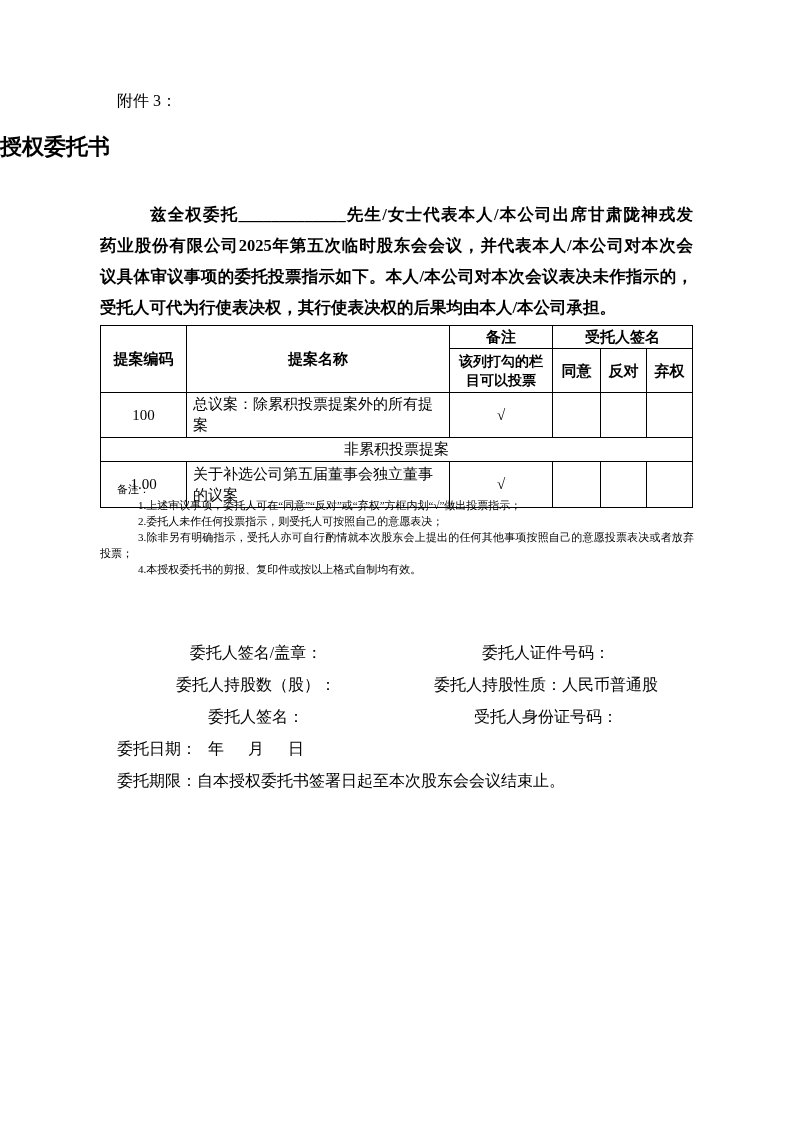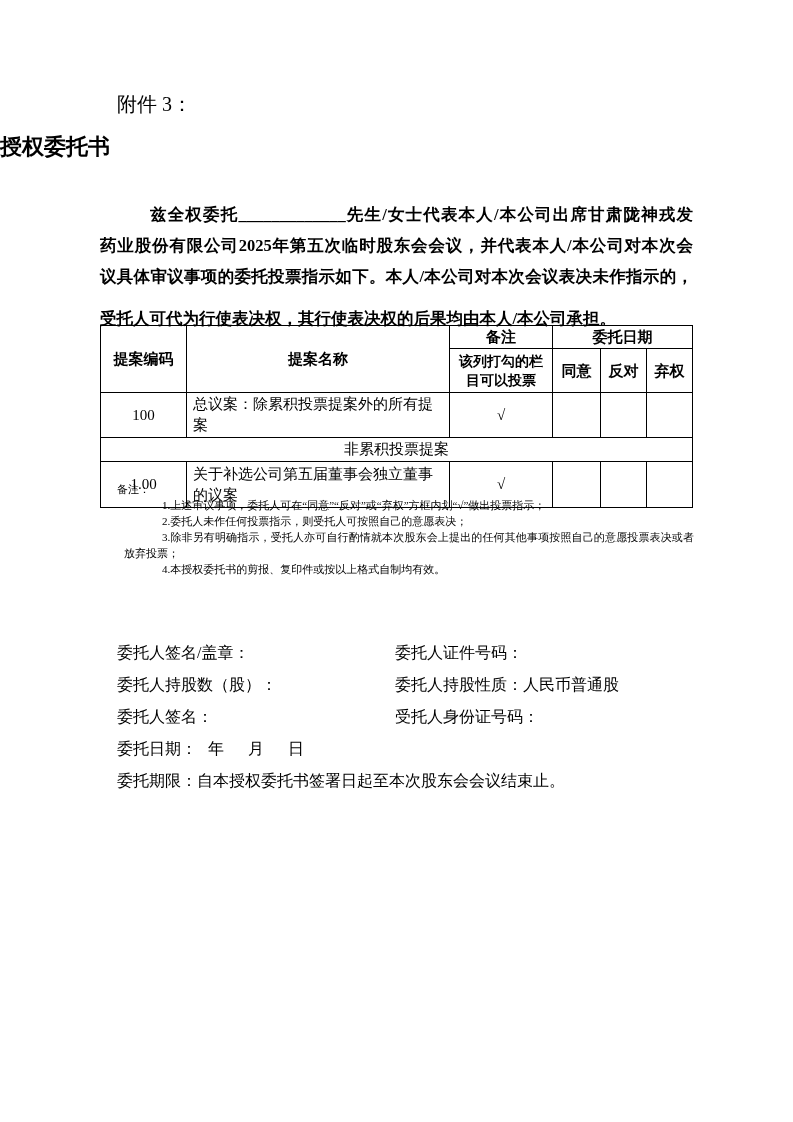--- a/index.html
+++ b/index.html
@@ -6,38 +6,38 @@
   .page {
     position:relative;
     width:793px; height:1122px;
     background:#ffffff;
     color:#000;
     font-family:"Liberation Serif","DejaVu Serif",serif;
     overflow:hidden;
   }
   .attachment {
     position:absolute; left:117px; top:91px;
-    font-size:20px;
+    font-size:16px;
   }
   .doc-title {
     position:absolute; left:0; top:132px; width:100%;
     text-align:left; font-size:22px; font-weight:bold;
   }
   .paragraph {
     position:absolute; left:100px; top:199px; width:593px;
     font-size:16.5px;
     font-weight:bold;
   }
   .pline {
     line-height:31px;
     text-align:justify;
     text-align-last:justify;
   }
   .pline.first { text-indent:50px; }
-  .pline.last  { text-align-last:left;margin-top:11px; }
+  .pline.last  { text-align-last:left; }
 
   table.doc-table {
     position:absolute; left:100px; top:325px;
     width:592px;
     border-collapse:collapse; table-layout:fixed;
   }
   .doc-table th, .doc-table td {
     border:1px solid #000;
     vertical-align:middle;
     overflow:hidden;
@@ -61,25 +61,26 @@
   .doc-table tr.hr2 { height:44px; }
   .doc-table tr.dr1 { height:26px; }
   .doc-table tr.sr  { height:22px; }
   .doc-table tr.dr2 { height:46px; }
 
   .notes {
     position:absolute; left:100px; top:481px; width:594px;
     font-size:11px; line-height:16px;
   }
   .notes .n-title { text-indent:17px; }
-  .notes .n-item  { text-indent:38px; text-align:justify;padding-left:24px; }
+  .notes .n-item  { text-indent:38px; text-align:justify; }
 
   .signature {
     position:absolute; left:117px; top:637px; width:580px;
     font-size:16px;
+    text-align:center;
   }
   .sig-row { display:flex; height:32px; line-height:32px; }
   .sig-left { width:278px; flex:0 0 278px; }
   .sig-right { flex:1; }
   .date-year  { margin-left:11px; }
   .date-month { margin-left:24px; }
   .date-day   { margin-left:24px; }
 </style>
 </head>
 <body>
@@ -104,21 +105,21 @@
         <col style="width:103px">
       <col style="width:48px">
         <col style="width:46px">
         <col style="width:46px">
     </colgroup>
     <tbody>
       <tr class="hr1">
         <th rowspan="2">提案编码</th>
         <th rowspan="2">提案名称</th>
         <th>备注</th>
-        <th colspan="3">委托日期</th>
+        <th colspan="3">受托人签名</th>
       </tr>
       <tr class="hr2">
         <th class="sub">该列打勾的栏目可以投票</th>
         <th>同意</th>
         <th>反对</th>
         <th>弃权</th>
       </tr>
       <tr class="dr1">
         <td class="center">100</td>
         <td>总议案：除累积投票提案外的所有提案</td>

